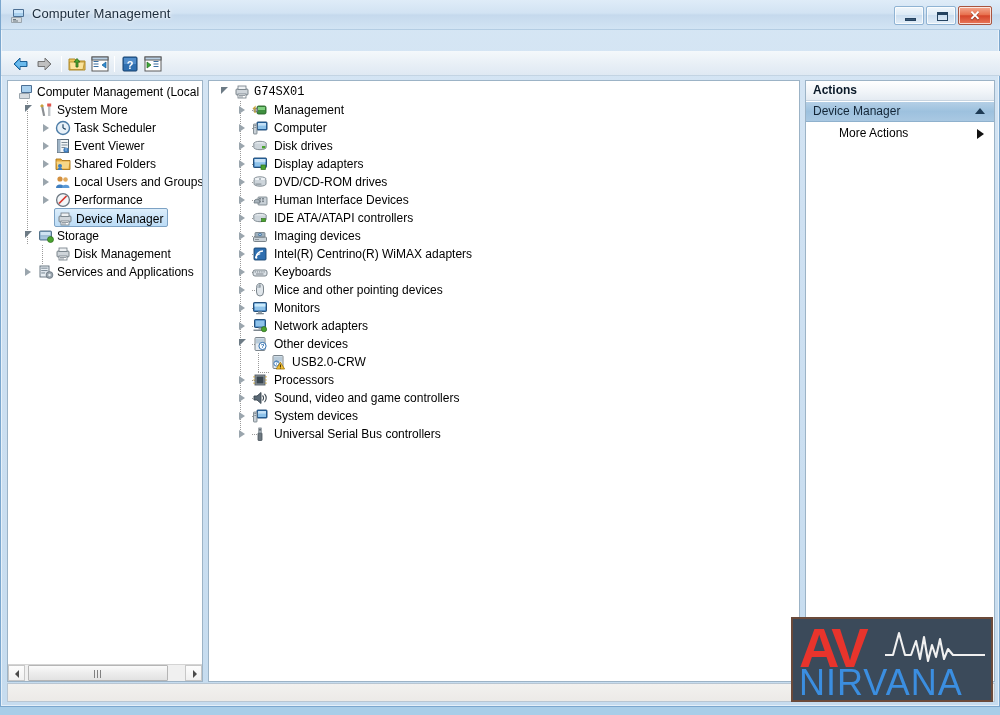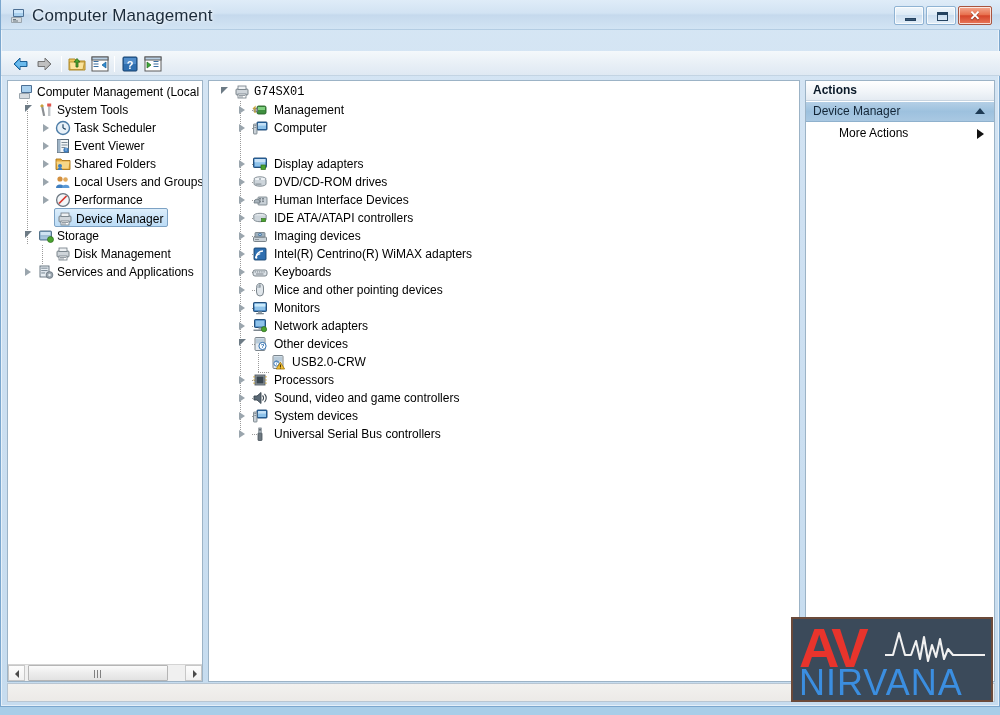--- a/index.html
+++ b/index.html
@@ -29,21 +29,21 @@
     left: 0; top: 0; width: 1000px; height: 30px;
     background: linear-gradient(to bottom, #dfecf8 0%, #d2e3f3 45%, #c5d9ed 52%, #d2e4f4 100%);
     border-bottom: 1px solid #b4cde3;
   }
   #win-icon {
     position: absolute; left: 9px; top: 8px;
     width: 16px; height: 16px;
   }
   #title-text {
     position: absolute; left: 31px; top: 6px;
-    font-size: 17px; color: #1b2b3b;
+    font-size: 13px; color: #1b2b3b;
     letter-spacing: 0.1px;
     text-shadow: 0 0 3px rgba(255,255,255,0.95), 0 0 6px rgba(255,255,255,0.8);
   }
 
   
   .winbtn {
     position: absolute; top: 6px;
     width: 30px; height: 19px;
     border: 1px solid #8fb3d3;
     border-radius: 2px;
@@ -416,21 +416,21 @@
         </div>
 
         <div class="trow" style="left:4px; top:20px; width:186px;">
           <span class="texp open" style="left:13px;"></span>
           <svg class="ticon" style="left:26px;" viewBox="0 0 16 16">
             <path d="M4 2 L6 4 L4 6 L2 4 Z" fill="#c8a33c"></path>
             <rect x="4" y="5" width="2.2" height="9" transform="rotate(-12 5 9)" fill="#8b8f93"></rect>
             <rect x="10" y="2" width="2.4" height="12" fill="#bfc4c8"></rect>
             <rect x="9.2" y="1.5" width="4" height="3" fill="#e0554c"></rect>
           </svg>
-          <span class="tlabel" style="left:45px;">System Tools</span>
+          <span class="tlabel" style="left:45px;">System More</span>
         </div>
 
         <div class="trow" style="left:4px; top:38px; width:186px;">
           <span class="texp closed" style="left:31px;"></span>
           <svg class="ticon" style="left:43px;" viewBox="0 0 16 16">
             <circle cx="8" cy="8" r="6.5" fill="#e8f1f8" stroke="#4b7ba6" stroke-width="1.4"></circle>
             <line x1="8" y1="8" x2="8" y2="4.2" stroke="#234867" stroke-width="1.2"></line>
             <line x1="8" y1="8" x2="10.8" y2="9.4" stroke="#234867" stroke-width="1.2"></line>
           </svg>
           <span class="tlabel" style="left:62px;">Task Scheduler</span>
@@ -588,20 +588,30 @@
             <rect x="5" y="2" width="10" height="8" rx="0.8" fill="#2f6fb0" stroke="#17446f" stroke-width="0.9"></rect>
             <rect x="6" y="3" width="8" height="6" fill="#8fc3ea"></rect>
             <rect x="6" y="3" width="8" height="2.6" fill="#c3e0f6"></rect>
             <rect x="1.5" y="4" width="3.5" height="10" rx="0.6" fill="#c9d1d7" stroke="#6d7880" stroke-width="0.8"></rect>
             <rect x="2.3" y="5.2" width="2" height="0.8" fill="#78838b"></rect>
             <rect x="2.3" y="7" width="2" height="0.8" fill="#78838b"></rect>
           </svg>
           <span class="tlabel" style="left:53px;">Computer</span>
         </div>
 
+        <div class="trow" style="left:12px; top:56px; width:560px;">
+          <span class="texp closed" style="left:18px;"></span>
+          <span class="hline" style="left:31px; top:9px; width:7px;"></span>
+          <svg class="ticon" style="left:31px;" viewBox="0 0 16 16">
+            <ellipse cx="8" cy="5.5" rx="6.2" ry="2.2" fill="#e3e8ec" stroke="#78838b" stroke-width="0.9"></ellipse>
+            <path d="M1.8 5.5 v4 a6.2 2.2 0 0 0 12.4 0 v-4" fill="#cdd5db" stroke="#78838b" stroke-width="0.9"></path>
+            <rect x="10" y="8" width="3.4" height="2.4" fill="#4aa32f"></rect>
+          </svg>
+          <span class="tlabel" style="left:53px;">Disk drives</span>
+        </div>
 
         <div class="trow" style="left:12px; top:74px; width:560px;">
           <span class="texp closed" style="left:18px;"></span>
           <span class="hline" style="left:31px; top:9px; width:7px;"></span>
           <svg class="ticon" style="left:31px;" viewBox="0 0 16 16">
             <rect x="1.5" y="2" width="13" height="9.5" rx="0.8" fill="#2f6fb0" stroke="#17446f" stroke-width="0.9"></rect>
             <rect x="2.6" y="3" width="10.8" height="7.5" fill="#8fc3ea"></rect>
             <rect x="2.6" y="3" width="10.8" height="3.2" fill="#c8e2f7"></rect>
             <rect x="9" y="9" width="4.5" height="4.5" fill="#4aa32f" stroke="#2c6b1a" stroke-width="0.7"></rect>
           </svg>

